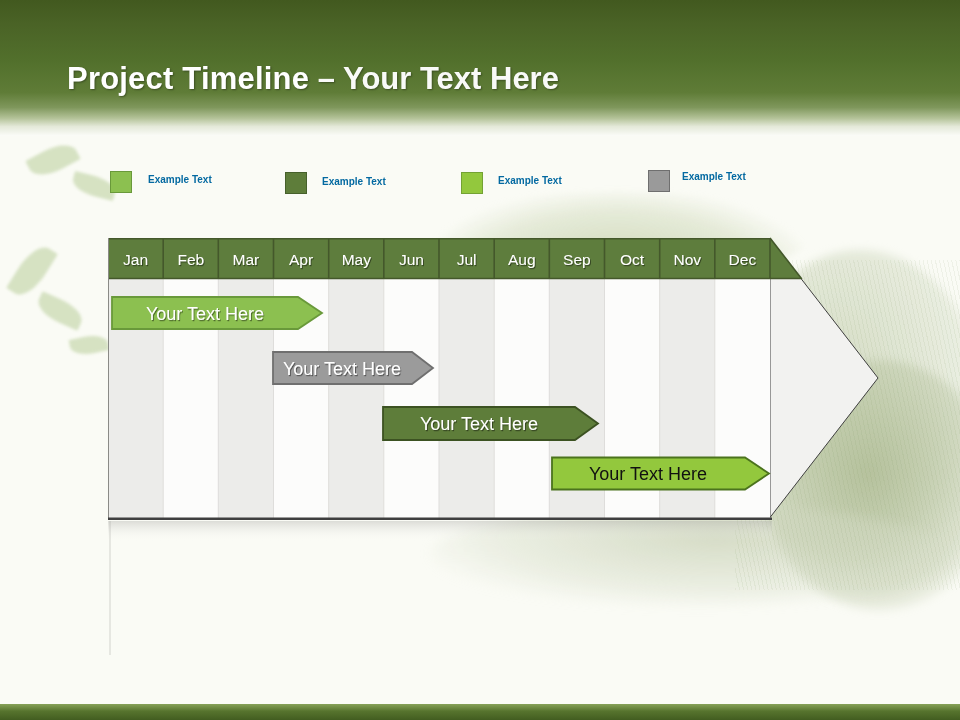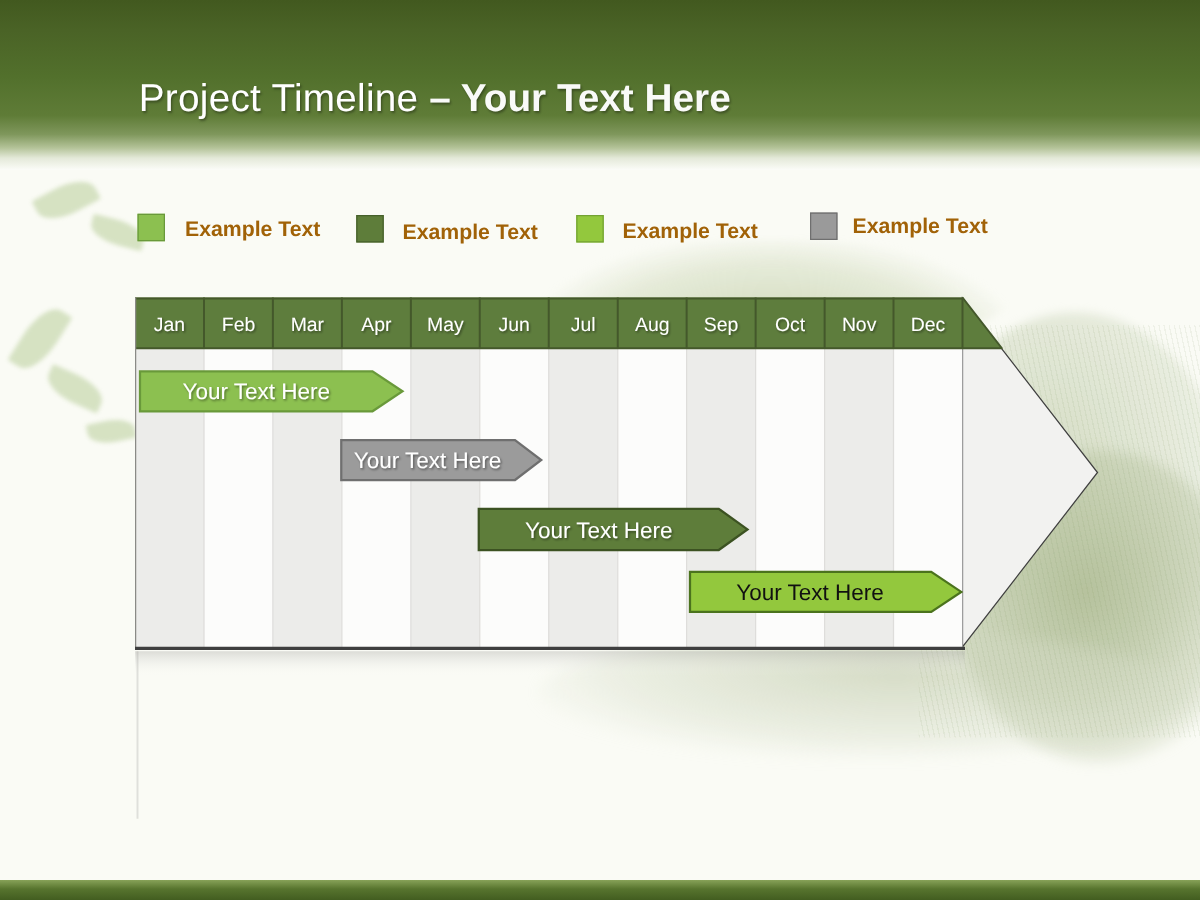--- a/index.html
+++ b/index.html
@@ -8,21 +8,21 @@
 
   
   .title-band{
     position:absolute;left:0;top:0;width:960px;height:136px;
     background:linear-gradient(180deg,
       #42591f 0%, #4a6326 18%, #52702c 45%, #5f7c37 68%,
       #7f975c 79%, #b4c399 87%, #e4e9d9 93%, #fbfcf8 100%);
   }
   .title-wrap{position:absolute;left:67px;top:61px;white-space:nowrap;
     text-shadow:1px 1px 2px rgba(0,0,0,0.35);color:#ffffff;font-size:31px;}
-  .title-bold{font-weight:400;letter-spacing:0.2px;margin-left:44px;}
+  .title-bold{font-weight:700;letter-spacing:0.2px;}
   .title-light{font-weight:700;opacity:0.97;}
 
   
   .leaf{position:absolute;background:#9cba72;opacity:0.38;filter:blur(1.5px);
     border-radius:4% 60% 4% 60%;}
   .blob{position:absolute;border-radius:50%;pointer-events:none;}
   .grass-dome{left:425px;top:192px;width:385px;height:88px;
     background:radial-gradient(ellipse at 50% 100%, rgba(198,209,173,0.95) 0%, rgba(216,224,198,0.6) 55%, rgba(230,235,218,0) 75%);
     filter:blur(3px);}
   .grass-right-top{left:735px;top:250px;width:250px;height:320px;
@@ -34,21 +34,21 @@
   .grass-below{left:430px;top:505px;width:520px;height:100px;
     background:radial-gradient(ellipse at 55% 30%, rgba(203,211,185,0.8) 0%, rgba(214,221,200,0.4) 55%, rgba(235,238,226,0) 78%);
     filter:blur(6px);}
   .grass-texture{position:absolute;left:735px;top:260px;width:225px;height:330px;
     background:repeating-linear-gradient(78deg, rgba(120,145,90,0.10) 0 1px, rgba(255,255,255,0) 1px 4px);
     filter:blur(0.5px);opacity:0.9;}
 
   
   .legend-item{position:absolute;}
   .legend-swatch{position:absolute;width:20px;height:20px;border:1px solid #666;}
-  .legend-label{position:absolute;font-size:17px;font-weight:700;color:#a16207;white-space:nowrap;}
+  .legend-label{position:absolute;font-size:10px;font-weight:700;color:#0369a1;white-space:nowrap;}
 
   
   .timeline-svg{position:absolute;left:0;top:0;}
   .month-label{font-size:15.5px;fill:#ffffff;}
   .bar-label{font-size:18px;}
 
   
   .footer-bar{position:absolute;left:0;bottom:0;width:960px;height:16px;
     background:linear-gradient(180deg,#87a258 0%,#57742e 45%,#425d20 100%);}
 </style>

